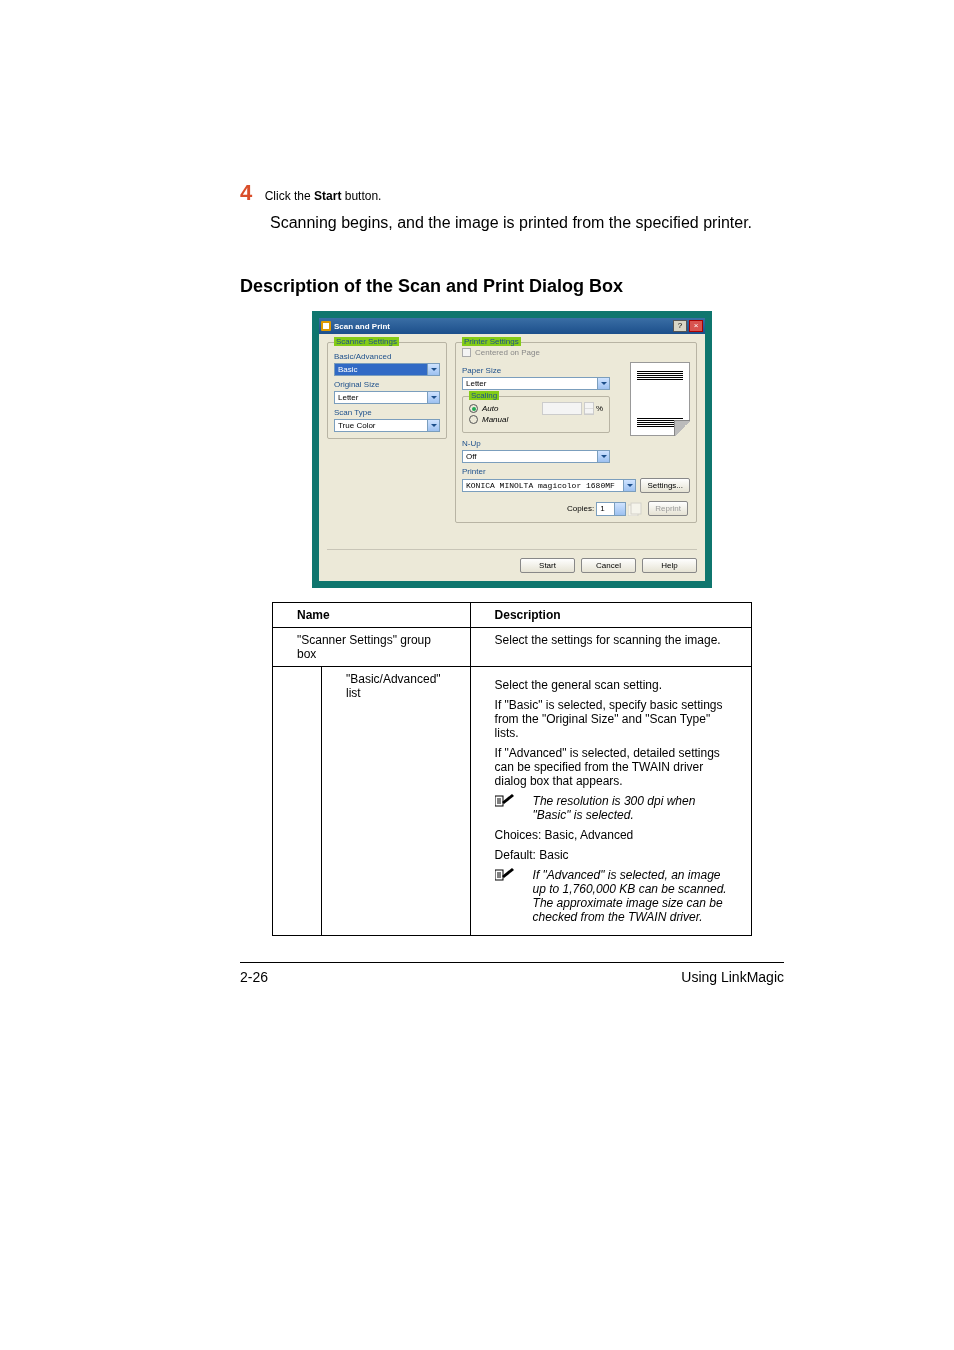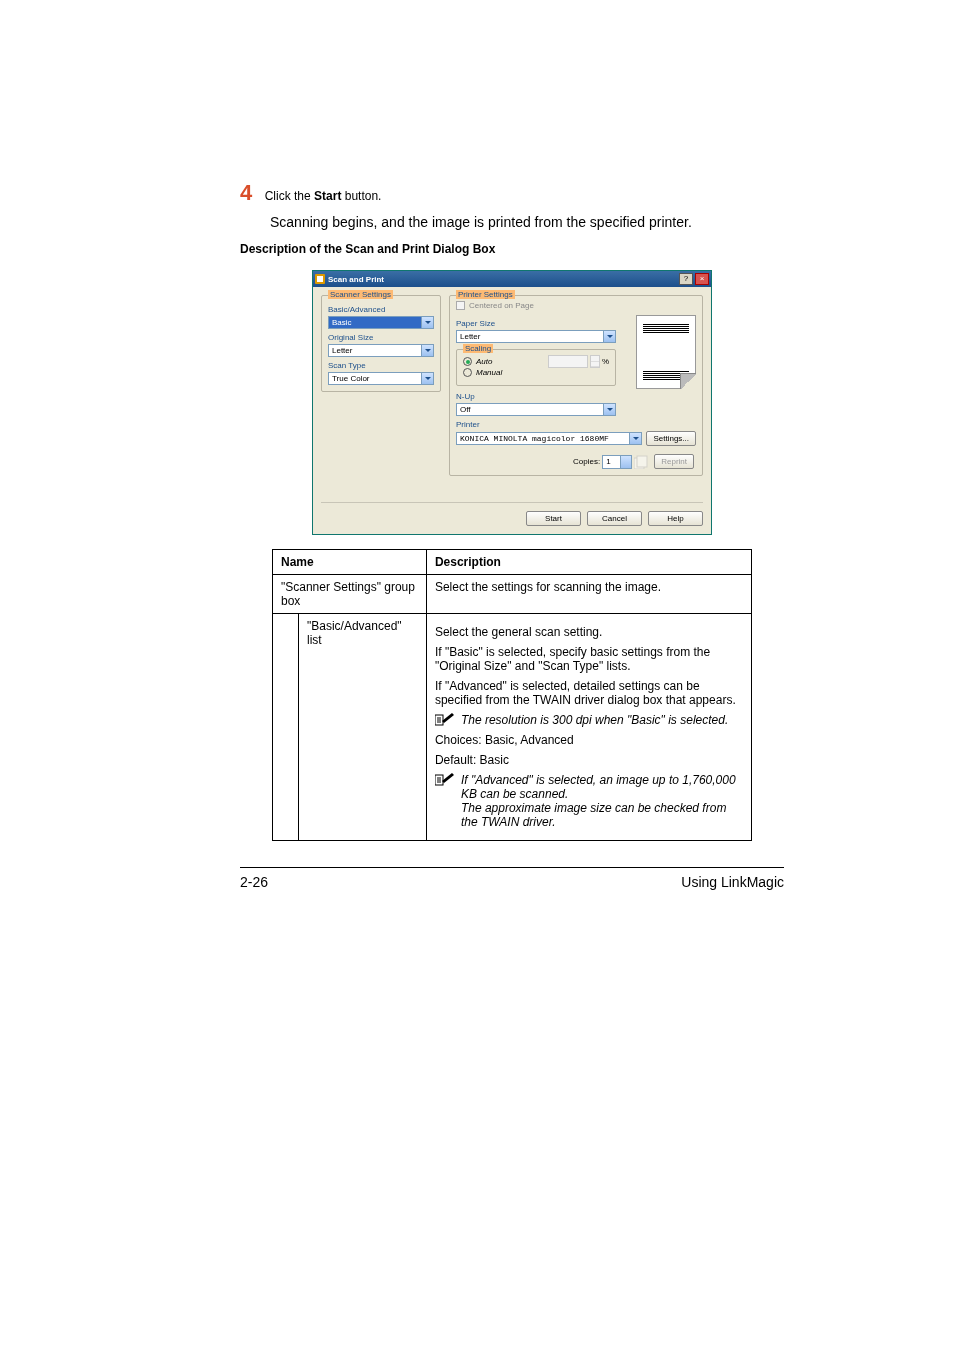--- a/index.html
+++ b/index.html
@@ -24,35 +24,35 @@
     color: #d94e2a;
     margin-right: 8px;
     vertical-align: baseline;
   }
   .step-text {
     font-size: 12px;
     color: #000;
   }
   .step-sub {
     margin-left: 30px;
-    font-size: 14px;
-    color: #000;
-    margin-bottom: 12px;
+    font-size: 16px;
+    color: #000;
+    margin-bottom: 44px;
   }
   .section-heading {
-    font-size: 12px;
+    font-size: 18px;
     font-weight: bold;
     color: #000;
     margin-bottom: 14px;
   }
   
   .dialog {
     width: 400px;
     background: #ece9d8;
-    border: 1px solid #0f766e;
+    border: 7px solid #0f766e;
     font-size: 8px;
     margin: 14px auto 14px auto;
     color: #000;
   }
   .titlebar {
     background: linear-gradient(#3a6ea5,#1c4f8b);
     height: 16px;
     display: flex;
     align-items: center;
     padding: 0 2px;
@@ -88,21 +88,21 @@
     border: 1px solid #b8b4a4;
     border-radius: 2px;
     padding: 5px 6px 6px 6px;
     margin-bottom: 6px;
     position: relative;
   }
   .fieldset-legend {
     position: absolute;
     top: -6px;
     left: 6px;
-    background: #fdba74;
+    background: #84cc16;
     color: #1c4f8b;
     padding: 0 2px;
     font-size: 8px;
   }
   .field-label {
     color: #1c4f8b;
     font-size: 8px;
     margin-top: 4px;
     margin-bottom: 2px;
     display: block;
@@ -216,30 +216,30 @@
   
   table.desc {
     width: 480px;
     border-collapse: collapse;
     margin: 0 auto;
     font-size: 12px;
     color: #000;
   }
   table.desc th, table.desc td {
     border: 1px solid #000;
-    padding: 5px 8px;
+    padding: 5px 24px;
     vertical-align: top;
     text-align: left;
   }
   table.desc th { font-weight: bold; }
   .subcol-empty {
     width: 26px;
     border-top: none !important;
   }
-  .note-row { display:flex; align-items:flex-start; gap:6px; font-style: italic; margin: 6px 0;}
+  .note-row { display:flex; align-items:flex-start; gap:18px; font-style: italic; margin: 6px 0;}
   .note-icon { width:20px; height:14px; flex-shrink:0; }
   .note-icon svg { display:block; }
   .cell-p { margin: 6px 0; }
   
   .page-rule { border-top: 1px solid #000; margin-top: 26px; margin-bottom: 6px;}
   .page-footer {
     display: flex;
     justify-content: space-between;
     font-size: 14px;
     color: #000;

